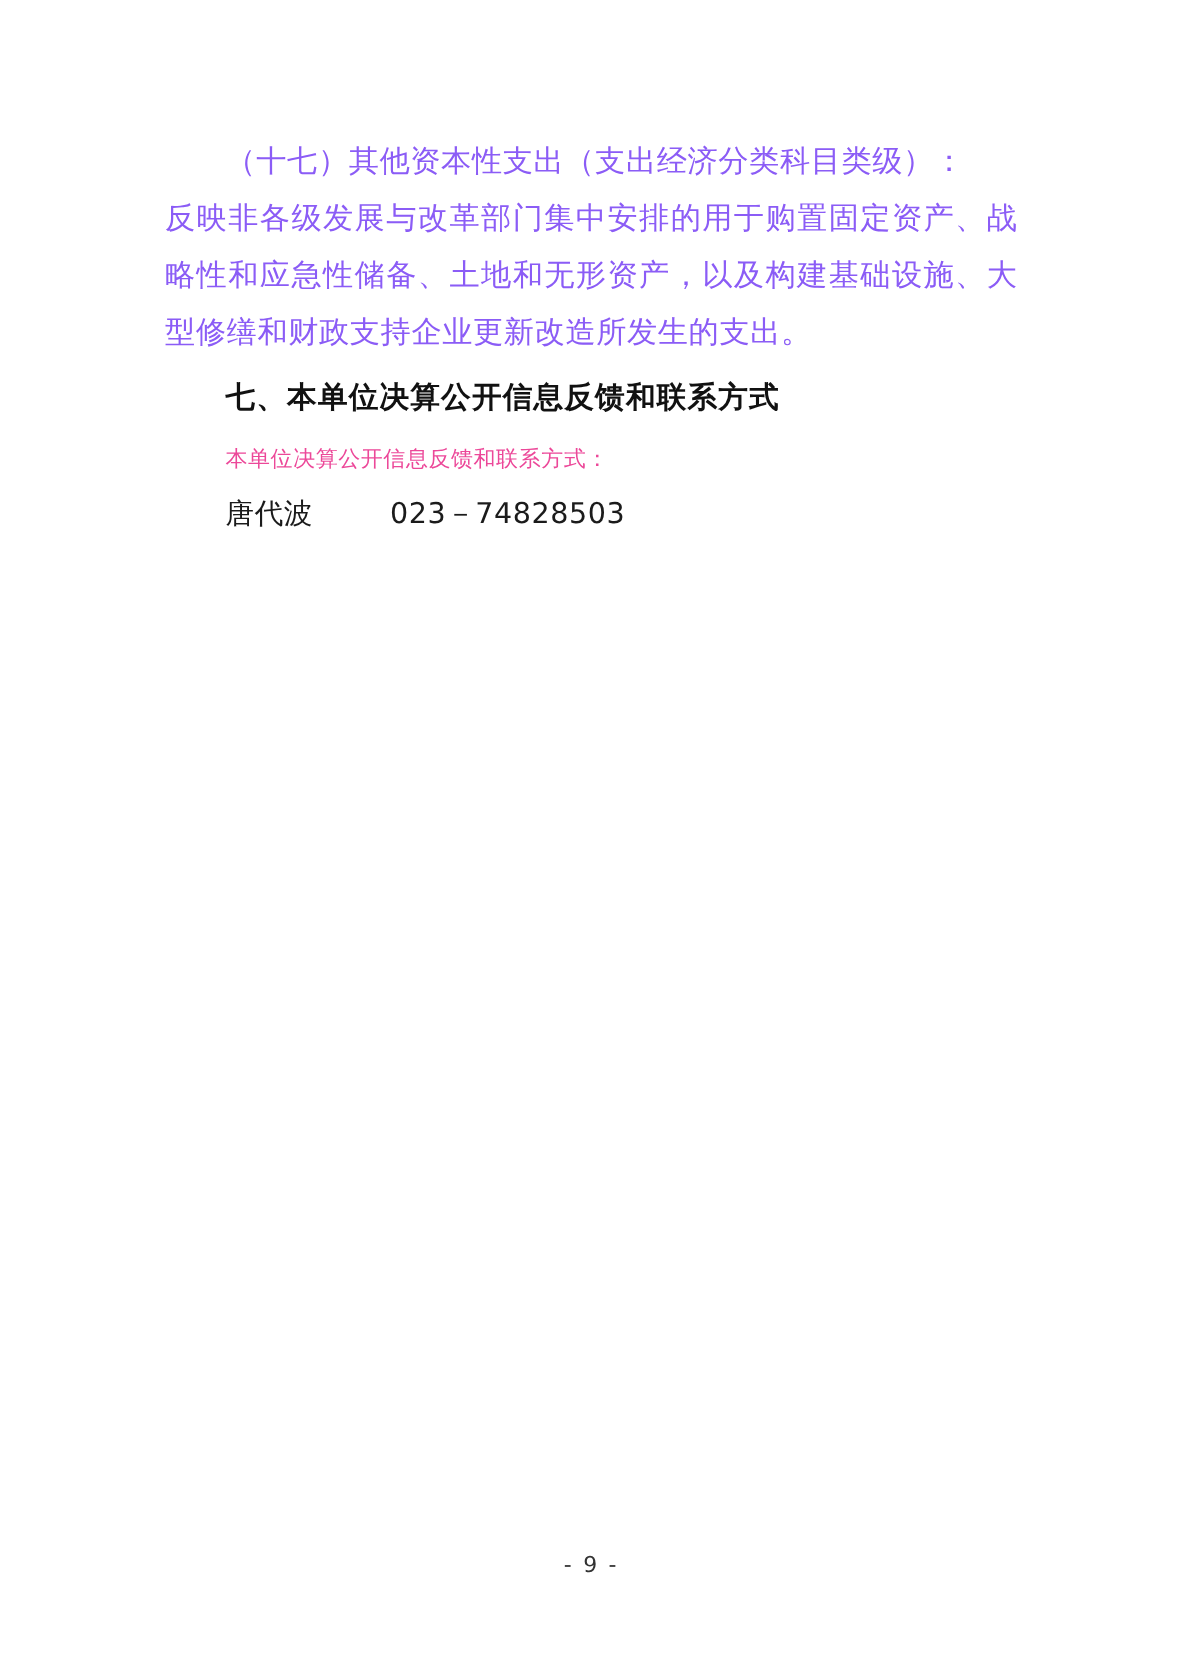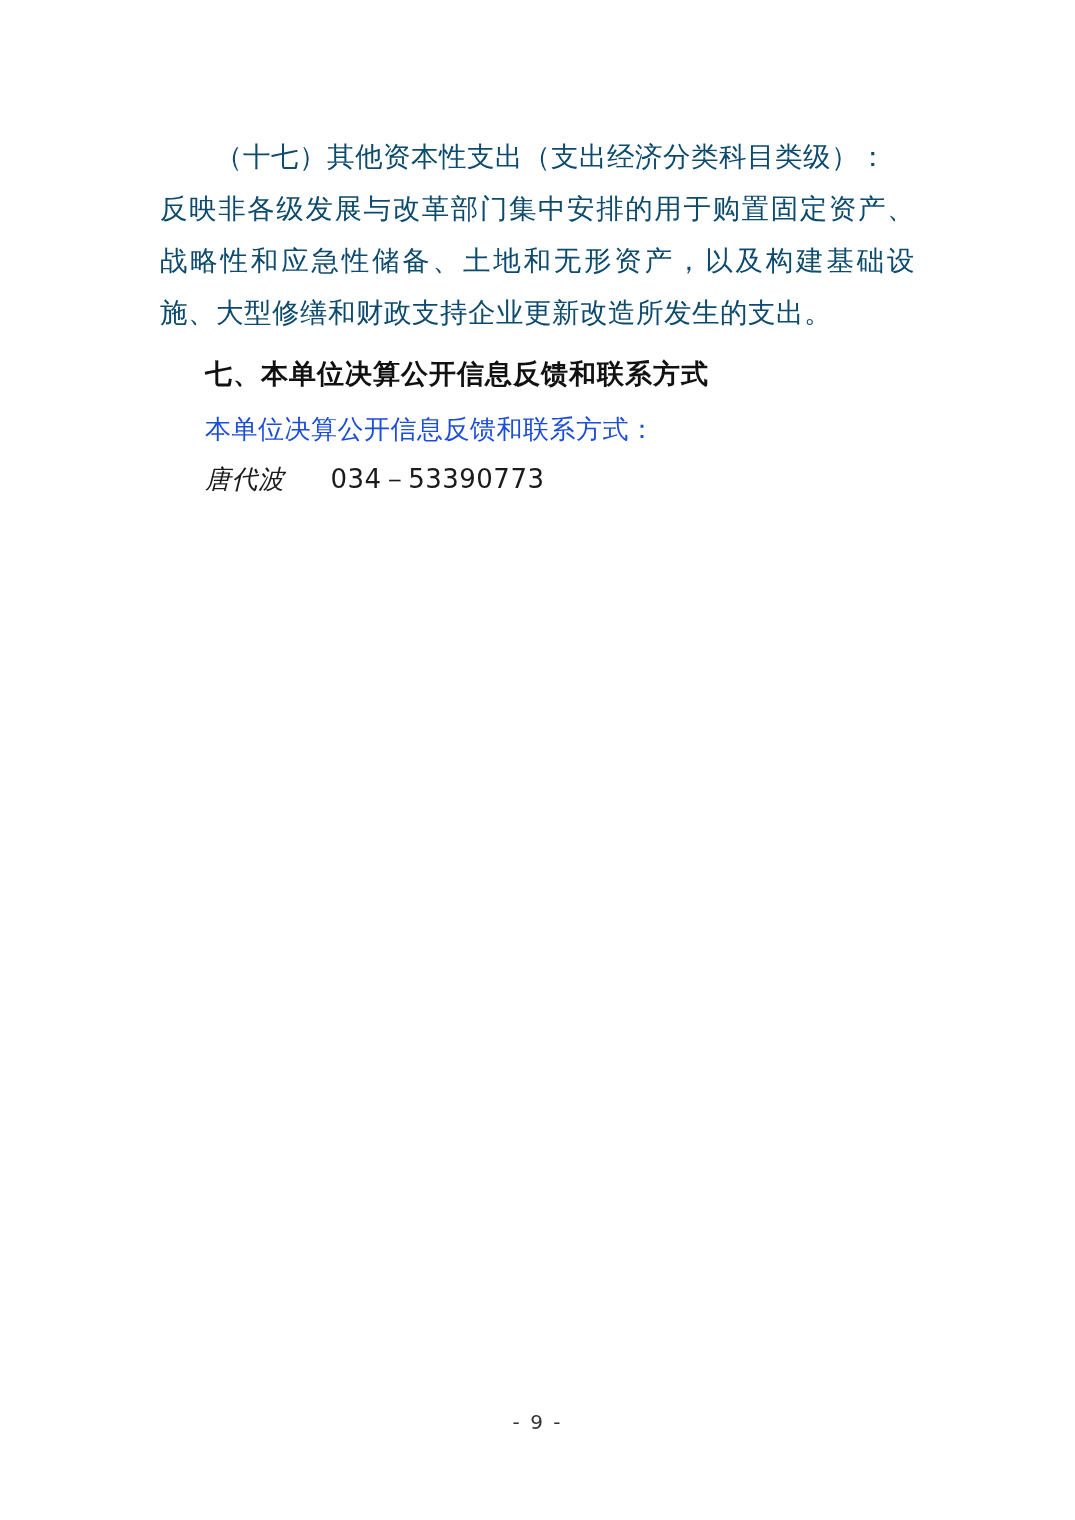--- a/index.html
+++ b/index.html
@@ -22,58 +22,57 @@
     width: 1075px;
     height: 1520px;
     box-sizing: border-box;
     padding: 120px 150px 60px 150px;
   }
   .para {
     font-size: 27.5px;
     line-height: 52px;
     letter-spacing: 0.5px;
     text-align: justify;
-    margin: 10px;
-    color: #0c4a6e;
+    margin: 0;
+    color: #8b5cf6;
   }
   .para-first-line {
     display: block;
     text-indent: 55px;
   }
   .heading {
     font-family: "DejaVu Sans", "Liberation Sans", sans-serif;
     font-weight: bold;
     font-size: 27px;
     line-height: 52px;
     letter-spacing: 1px;
     margin: 8px 0 0 0;
     text-indent: 55px;
     color: #111111;
   }
   .sub-line {
-    font-size: 26px;
+    font-size: 20px;
     line-height: 50px;
     letter-spacing: 0.5px;
     margin: 4px 0 0 0;
     text-indent: 55px;
-    color: #1d4ed8;
+    color: #ec4899;
     font-family: "DejaVu Sans", "Liberation Sans", sans-serif;
   }
   .contact-line {
     font-size: 26px;
     line-height: 50px;
     letter-spacing: 0.5px;
     margin: 0;
     text-indent: 55px;
     color: #1b1b1b;
     font-family: "DejaVu Sans", "Liberation Sans", sans-serif;
   }
   .contact-name {
-    margin-right: 46px;
-    font-style: italic;
+    margin-right: 70px;
   }
   .footer {
     position: absolute;
     left: 0;
     right: 0;
     bottom: 86px;
     text-align: center;
     font-size: 20px;
     letter-spacing: 2px;
     color: #333333;
@@ -89,19 +88,19 @@
 <div class="page">
 
   <div class="body-block">
 
     <p class="para"><span class="para-first-line">（十七）其他资本性支出（支出经济分类科目类级）：</span><span>反映非各级发展与改革部门集中安排的用于购置固定资产、战略性和应急性储备、土地和无形资产，以及构建基础设施、大型修缮和财政支持企业更新改造所发生的支出。</span></p>
 
     <h2 class="heading">七、本单位决算公开信息反馈和联系方式</h2>
 
     <p class="sub-line">本单位决算公开信息反馈和联系方式：</p>
 
-    <p class="contact-line"><span class="contact-name">唐代波</span><span>034－53390773</span></p>
+    <p class="contact-line"><span class="contact-name">唐代波</span><span>023－74828503</span></p>
 
   </div>
 
   <div class="footer">- 9 -</div>
 
 </div>
 
 </body></html>

